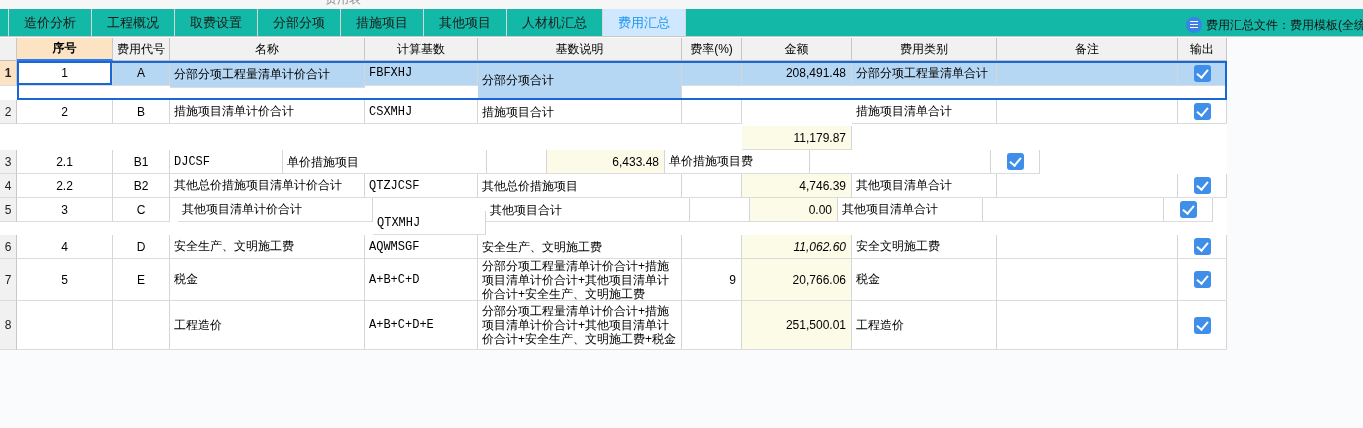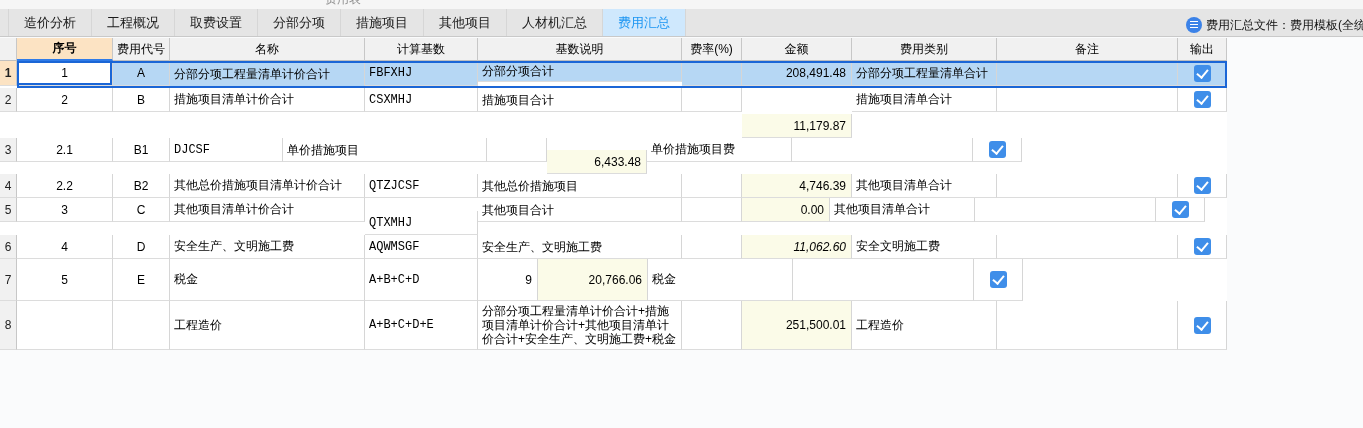--- a/index.html
+++ b/index.html
@@ -5,21 +5,21 @@
   html,body{margin:0;padding:0;}
   body{
     width:1363px;height:428px;position:relative;overflow:hidden;
     background:#fafbfc;color:#000;
     font-family:"Liberation Sans","DejaVu Sans",sans-serif;font-size:12px;
   }
   
   .top-strip{position:absolute;top:0;left:0;width:1363px;height:9px;background:#f6f6f6;overflow:hidden;}
   .top-strip .clip{position:absolute;left:325px;top:-9px;color:#8f8f8f;font-size:12px;white-space:nowrap;}
   
-  .tabbar{position:absolute;top:9px;left:0;width:1363px;height:28px;background:#e5e5e5;
+  .tabbar{position:absolute;top:9px;left:0;width:1363px;height:28px;background:#14b8a6;
     border-bottom:1px solid #c9c9c9;box-sizing:border-box;}
   .tabs{display:flex;height:27px;padding-left:8px;}
   .tab{display:flex;align-items:center;padding:0 15px;border-right:1px solid #d6d6d6;
     font-size:13px;color:#1a1a1a;cursor:default;}
   .tab:first-child{border-left:1px solid #d6d6d6;}
   .tab.active{background:#cfe8fd;color:#1b95f2;}
   .file-label{position:absolute;top:5px;left:1186px;width:177px;height:22px;overflow:hidden;
     display:flex;align-items:center;white-space:nowrap;font-size:12px;color:#111;}
   .doc-icon{width:16px;height:16px;border-radius:50%;background:#3b82e8;margin-right:4px;
     flex:0 0 16px;position:relative;}
@@ -91,21 +91,21 @@
       <div class="cell" style="width: 181px;">备注</div>
       <div class="cell" style="width: 49px;">输出</div>
     </div>
   <div id="tbody">
       <div class="trow sel">
         <div class="cell c-rowhead" style="width: 17px; height: 25px;">1</div>
         <div class="cell c-xh" style="width: 96px; height: 25px;">1</div>
         <div class="cell c-code" style="width: 57px; height: 25px;">A</div>
         <div class="cell c-name" style="width: 195px; height: 27px;">分部分项工程量清单计价合计</div>
         <div class="cell c-basis" style="width: 113px; height: 25px;">FBFXHJ</div>
-        <div class="cell c-basisdesc" style="width: 204px; height: 21px; text-align: right;">分部分项合计</div>
+        <div class="cell c-basisdesc" style="width: 204px; height: 39px; text-align: right;">分部分项合计</div>
         <div class="cell c-rate" style="width: 60px; height: 25px;"></div>
         <div class="cell c-amount" style="width: 110px; height: 25px;">208,491.48</div>
         <div class="cell c-category" style="width: 145px; height: 25px;">分部分项工程量清单合计</div>
         <div class="cell c-remark" style="width: 181px; height: 25px;"></div>
         <div class="cell c-output" style="width: 49px; height: 25px;">
           <span class="checkbox"></span>
         </div>
       </div>
       <div class="trow">
         <div class="cell c-rowhead" style="width: 17px; height: 24px;">2</div>
@@ -122,21 +122,21 @@
           <span class="checkbox"></span>
         </div>
       </div>
       <div class="trow">
         <div class="cell c-rowhead" style="width: 17px; height: 24px;">3</div>
         <div class="cell c-xh" style="width: 96px; height: 24px;">2.1</div>
         <div class="cell c-code" style="width: 57px; height: 24px;">B1</div>
         <div class="cell c-basis" style="width: 113px; height: 24px;">DJCSF</div>
         <div class="cell c-basisdesc" style="width: 204px; height: 24px;">单价措施项目</div>
         <div class="cell c-rate" style="width: 60px; height: 24px;"></div>
-        <div class="cell c-amount" style="width: 100px; height: 24px; margin-top: 12px;">6,433.48</div>
+        <div class="cell c-amount" style="width: 118px; height: 24px;">6,433.48</div>
         <div class="cell c-category" style="width: 145px; height: 24px;">单价措施项目费</div>
         <div class="cell c-remark" style="width: 181px; height: 24px;"></div>
         <div class="cell c-output" style="width: 49px; height: 24px;">
           <span class="checkbox"></span>
         </div>
       </div>
       <div class="trow">
         <div class="cell c-rowhead" style="width: 17px; height: 24px;">4</div>
         <div class="cell c-xh" style="width: 96px; height: 24px;">2.2</div>
         <div class="cell c-code" style="width: 57px; height: 24px;">B2</div>
@@ -148,21 +148,21 @@
         <div class="cell c-category" style="width: 145px; height: 24px;">其他项目清单合计</div>
         <div class="cell c-remark" style="width: 181px; height: 24px;"></div>
         <div class="cell c-output" style="width: 49px; height: 24px;">
           <span class="checkbox"></span>
         </div>
       </div>
       <div class="trow">
         <div class="cell c-rowhead" style="width: 17px; height: 24px;">5</div>
         <div class="cell c-xh" style="width: 96px; height: 24px;">3</div>
         <div class="cell c-code" style="width: 57px; height: 24px;">C</div>
-        <div class="cell c-name" style="width: 195px; height: 24px;">其他项目清单计价合计</div>
+        <div class="cell c-name" style="width: 195px; height: 24px; margin-left: 8px;">其他项目清单计价合计</div>
         <div class="cell c-basis" style="width: 113px; height: 24px; margin-top: 13px;">QTXMHJ</div>
         <div class="cell c-basisdesc" style="width: 204px; height: 24px;">其他项目合计</div>
         <div class="cell c-rate" style="width: 60px; height: 24px;"></div>
         <div class="cell c-amount" style="width: 88px; height: 24px;">0.00</div>
         <div class="cell c-category" style="width: 145px; height: 24px;">其他项目清单合计</div>
         <div class="cell c-remark" style="width: 181px; height: 24px;"></div>
         <div class="cell c-output" style="width: 49px; height: 24px;">
           <span class="checkbox"></span>
         </div>
       </div>
@@ -180,20 +180,21 @@
         <div class="cell c-output" style="width: 49px; height: 24px;">
           <span class="checkbox"></span>
         </div>
       </div>
       <div class="trow">
         <div class="cell c-rowhead" style="width: 17px; height: 42px;">7</div>
         <div class="cell c-xh" style="width: 96px; height: 42px;">5</div>
         <div class="cell c-code" style="width: 57px; height: 42px;">E</div>
         <div class="cell c-name" style="width: 195px; height: 42px;">税金</div>
         <div class="cell c-basis" style="width: 113px; height: 42px;">A+B+C+D</div>
+        <div class="cell c-basisdesc" style="width: 204px; height: 42px;">分部分项工程量清单计价合计+措施项目清单计价合计+其他项目清单计价合计+安全生产、文明施工费</div>
         <div class="cell c-rate" style="width: 60px; height: 42px;">9</div>
         <div class="cell c-amount" style="width: 110px; height: 42px;">20,766.06</div>
         <div class="cell c-category" style="width: 145px; height: 42px;">税金</div>
         <div class="cell c-remark" style="width: 181px; height: 42px;"></div>
         <div class="cell c-output" style="width: 49px; height: 42px;">
           <span class="checkbox"></span>
         </div>
       </div>
       <div class="trow">
         <div class="cell c-rowhead" style="width: 17px; height: 49px;">8</div>

